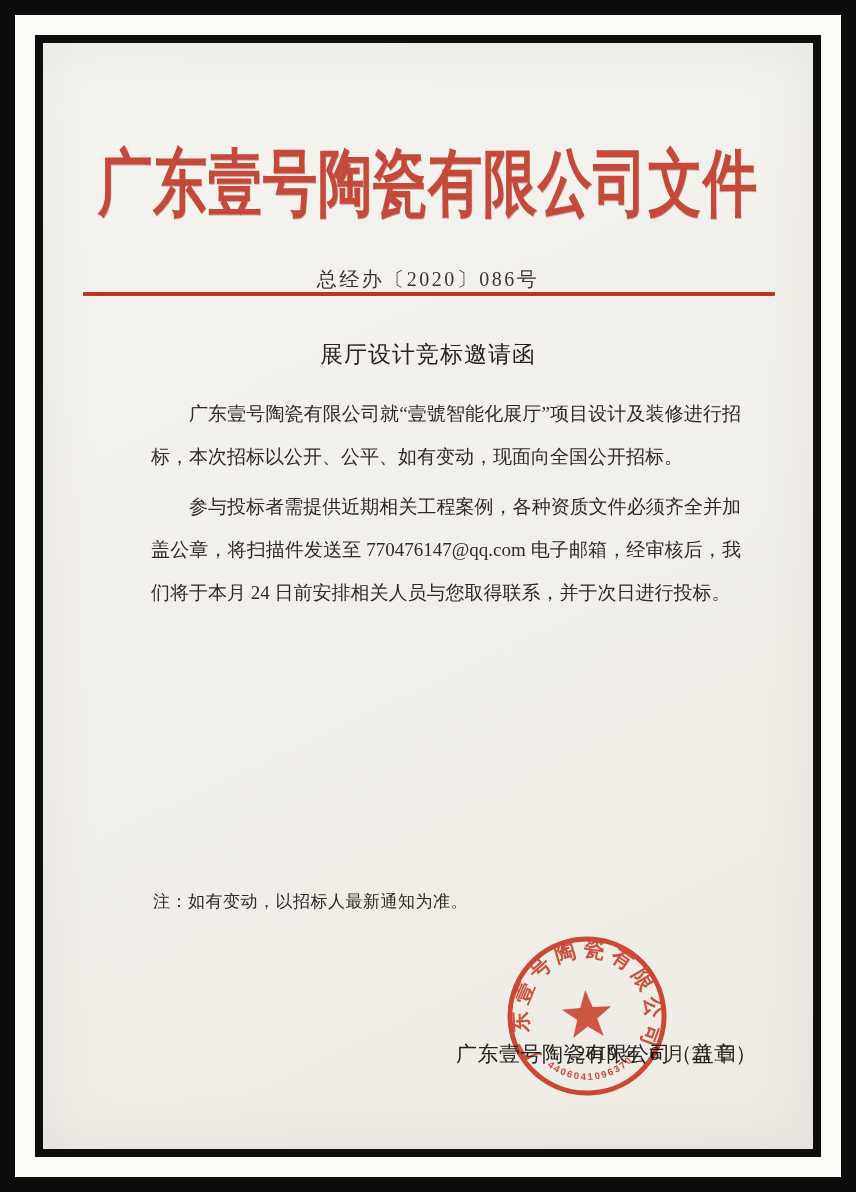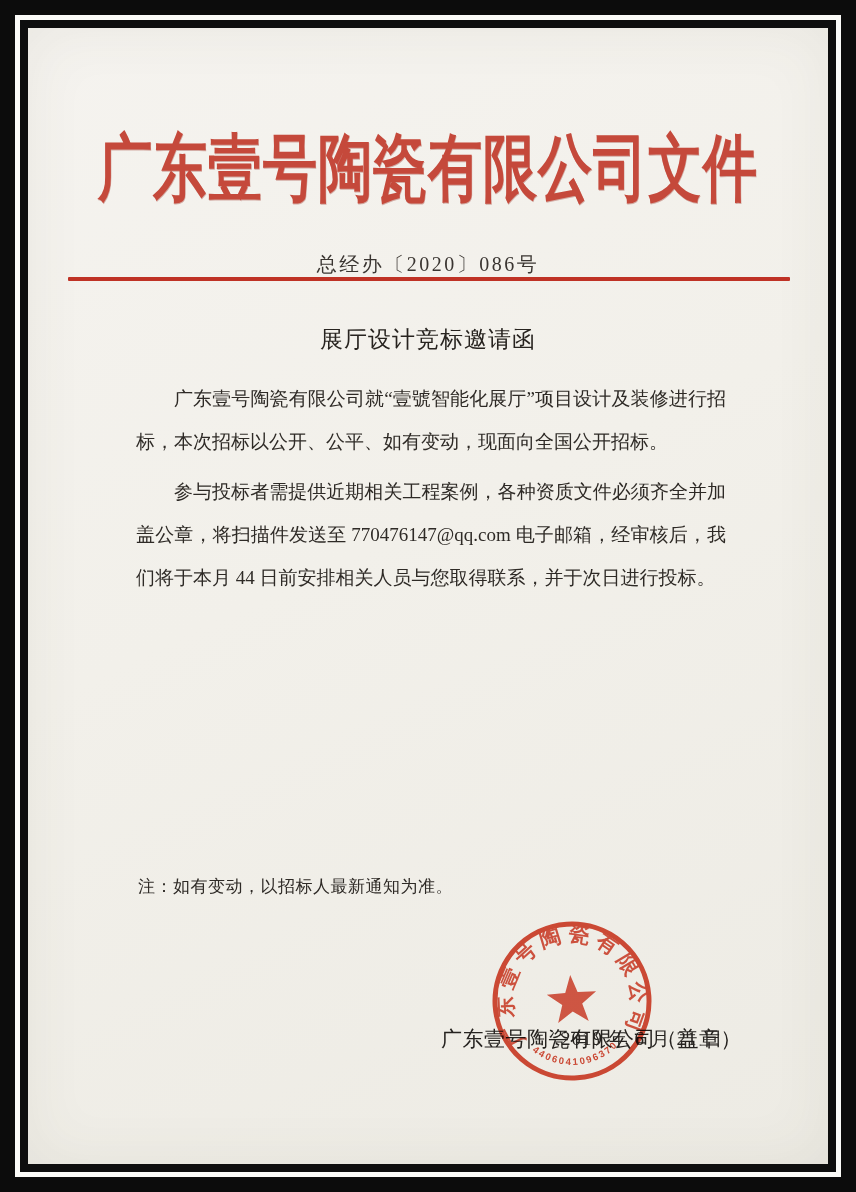--- a/index.html
+++ b/index.html
@@ -10,21 +10,21 @@
     width: 856px;
     height: 1192px;
     background: #0c0c0c;
     padding: 15px;
     font-family: "Liberation Serif", "DejaVu Serif", serif;
   }
   .frame-white {
     width: 100%;
     height: 100%;
     background: var(--frame-white, #fbfbf8);
-    padding: 5px;
+    padding: 20px;
   }
   .frame-black-inner {
     width: 100%;
     height: 100%;
     background: #0e0e0e;
     padding: 8px;
   }
   .paper {
     position: relative;
     width: 100%;
@@ -170,21 +170,21 @@
         <h1 class="doc-title">广东壹号陶瓷有限公司文件</h1>
 
         <div class="doc-number">总经办〔2020〕086号</div>
 
         <div class="red-line"></div>
 
         <h2 class="subject">展厅设计竞标邀请函</h2>
 
         <div class="body-text">
           <p>广东壹号陶瓷有限公司就“壹號智能化展厅”项目设计及装修进行招标，本次招标以公开、公平、如有变动，现面向全国公开招标。</p>
-          <p>参与投标者需提供近期相关工程案例，各种资质文件必须齐全并加盖公章，将扫描件发送至 770476147@qq.com 电子邮箱，经审核后，我们将于本月 44 日前安排相关人员与您取得联系，并于次日进行投标。</p>
+          <p>参与投标者需提供近期相关工程案例，各种资质文件必须齐全并加盖公章，将扫描件发送至 770476147@qq.com 电子邮箱，经审核后，我们将于本月 24 日前安排相关人员与您取得联系，并于次日进行投标。</p>
         </div>
 
         <div class="note">注：如有变动，以招标人最新通知为准。</div>
 
         <div class="signature">广东壹号陶瓷有限公司（盖章）</div>
 
         <div class="date">2019 年 6 月 21 日</div>
 
         <svg class="stamp" viewBox="0 0 170 170" aria-hidden="true">
           <circle class="seal-ring" cx="85" cy="85" r="77"></circle>

